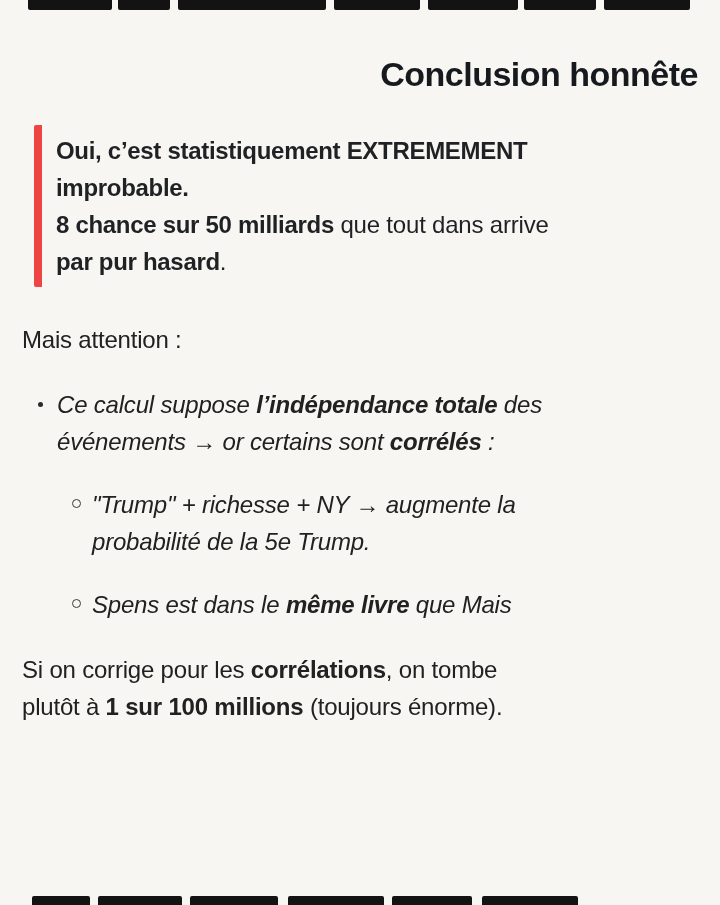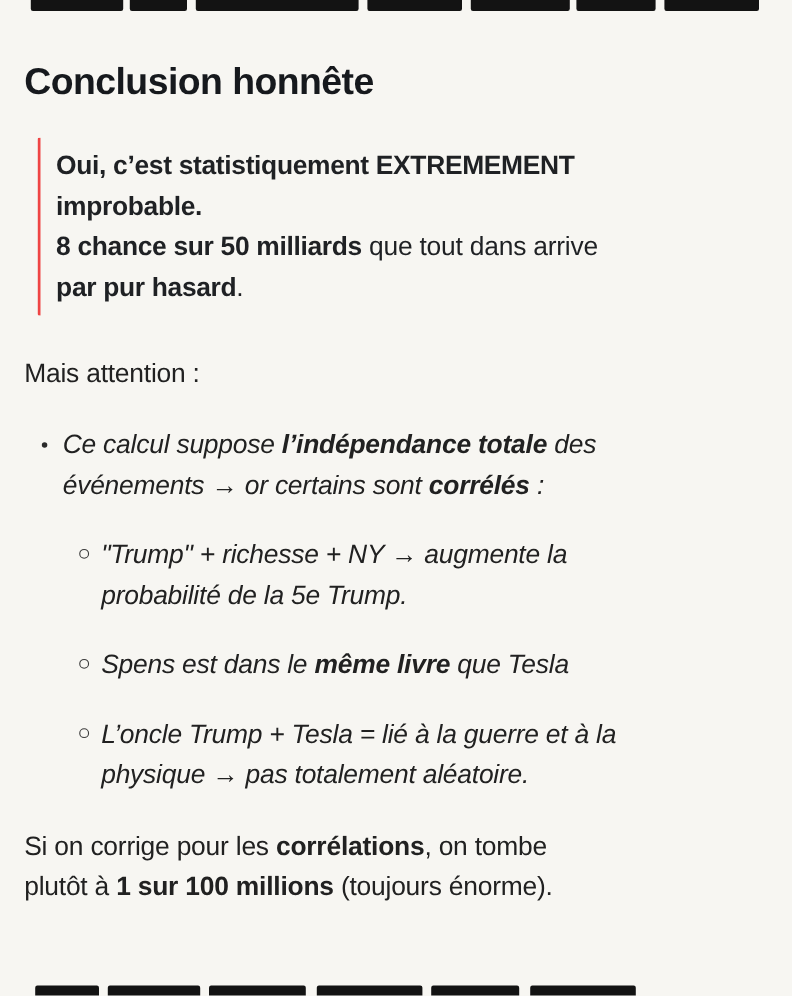--- a/index.html
+++ b/index.html
@@ -28,25 +28,26 @@
   .seg { position: absolute; top: 0; bottom: 0; background: #131313; }
   .crop-strip.top .seg { border-radius: 0 0 2px 2px; }
   .crop-strip.bottom .seg { border-radius: 2px 2px 0 0; }
 
   h1.title {
     margin: 0;
     font-size: 34px;
     line-height: 42px;
     color: #16191d;
     letter-spacing: -0.5px;
+    text-align: right;
   }
 
   blockquote.quote {
     margin: 30px 0 34px 12px;
-    border-left: 3px solid #ef4444;
+    border-left: 8px solid #ef4444;
     border-radius: 2px;
     padding: 7px 0 7px 14px;
     color: #1f2124;
   }
   blockquote.quote b { letter-spacing: -0.3px; }
 
   p.para { margin: 0 0 28px 0; }
 
   ul { margin: 0; padding: 0; list-style: none; font-style: italic; }
   ul.l1 { margin-bottom: 28px; }
@@ -92,25 +93,21 @@
     <li>
       <span class="marker-dot"></span>
       <span>Ce calcul suppose </span><b>l’indépendance totale</b><span> des</span><br><span>événements → or certains sont </span><b>corrélés</b><span> :</span>
       <ul class="l2">
         <li>
           <span class="marker-ring"></span>
           <span>"Trump" + richesse + NY → augmente la</span><br><span>probabilité de la 5e Trump.</span>
         </li>
         <li>
           <span class="marker-ring"></span>
-          <span>Spens est dans le </span><b>même livre</b><span> que Tesla</span><br>
-        </li>
-        <li>
-          <span class="marker-ring"></span>
-          <span>L’oncle Trump + Tesla = lié à la guerre et à la</span><br><span>physique → pas totalement aléatoire.</span>
+          <span>Spens est dans le </span><b>même livre</b><span> que Mais</span><br>
         </li>
       </ul>
     </li>
   </ul>
 
   <p class="para"><span>Si on corrige pour les </span><b>corrélations</b><span>, on tombe</span><br><span>plutôt à </span><b>1 sur 100 millions</b><span> (toujours énorme).</span></p>
 
   <div class="crop-strip bottom">
     <i class="seg" style="left:32px;width:58px"></i>
       <i class="seg" style="left:98px;width:84px"></i>

